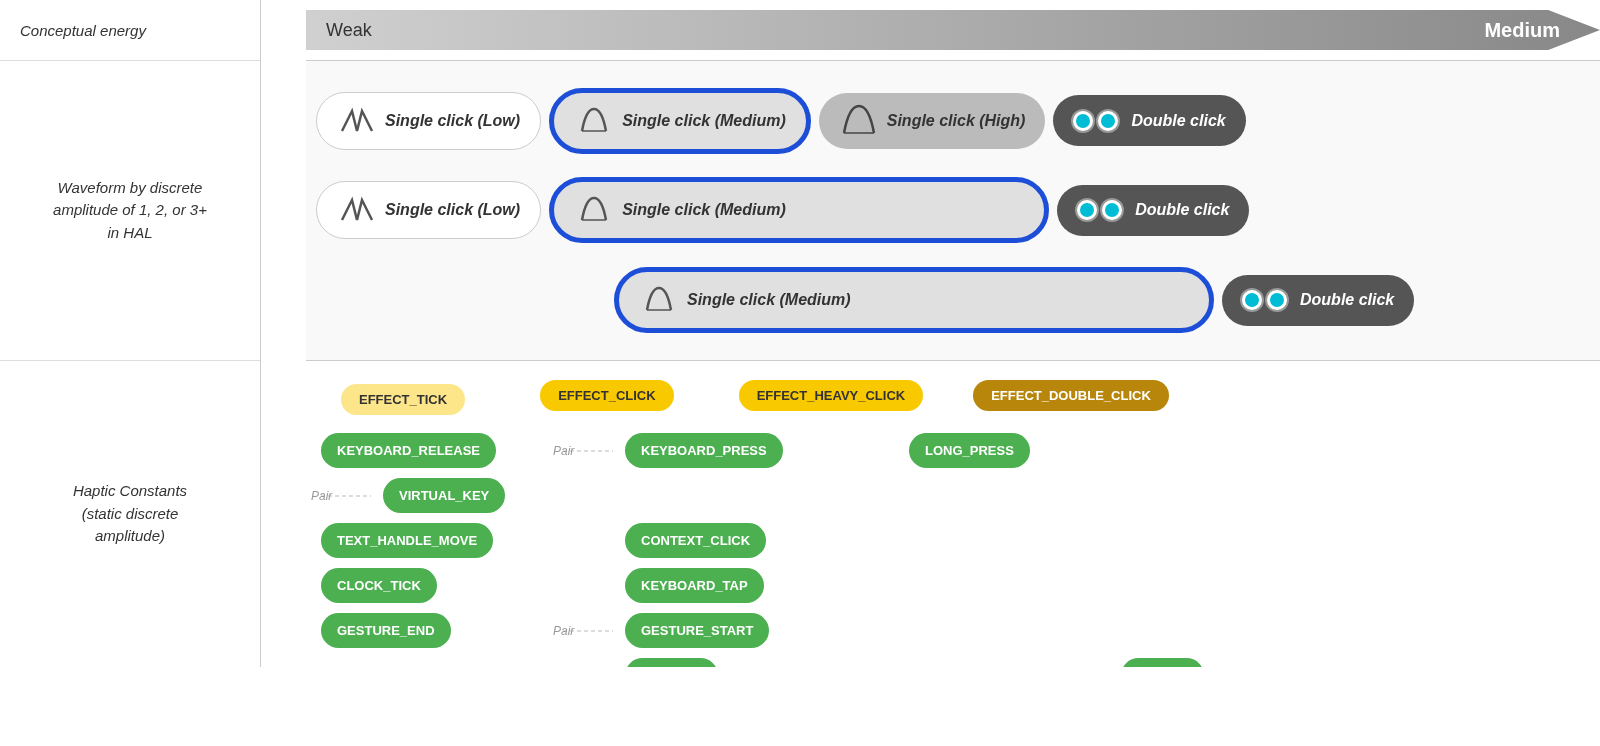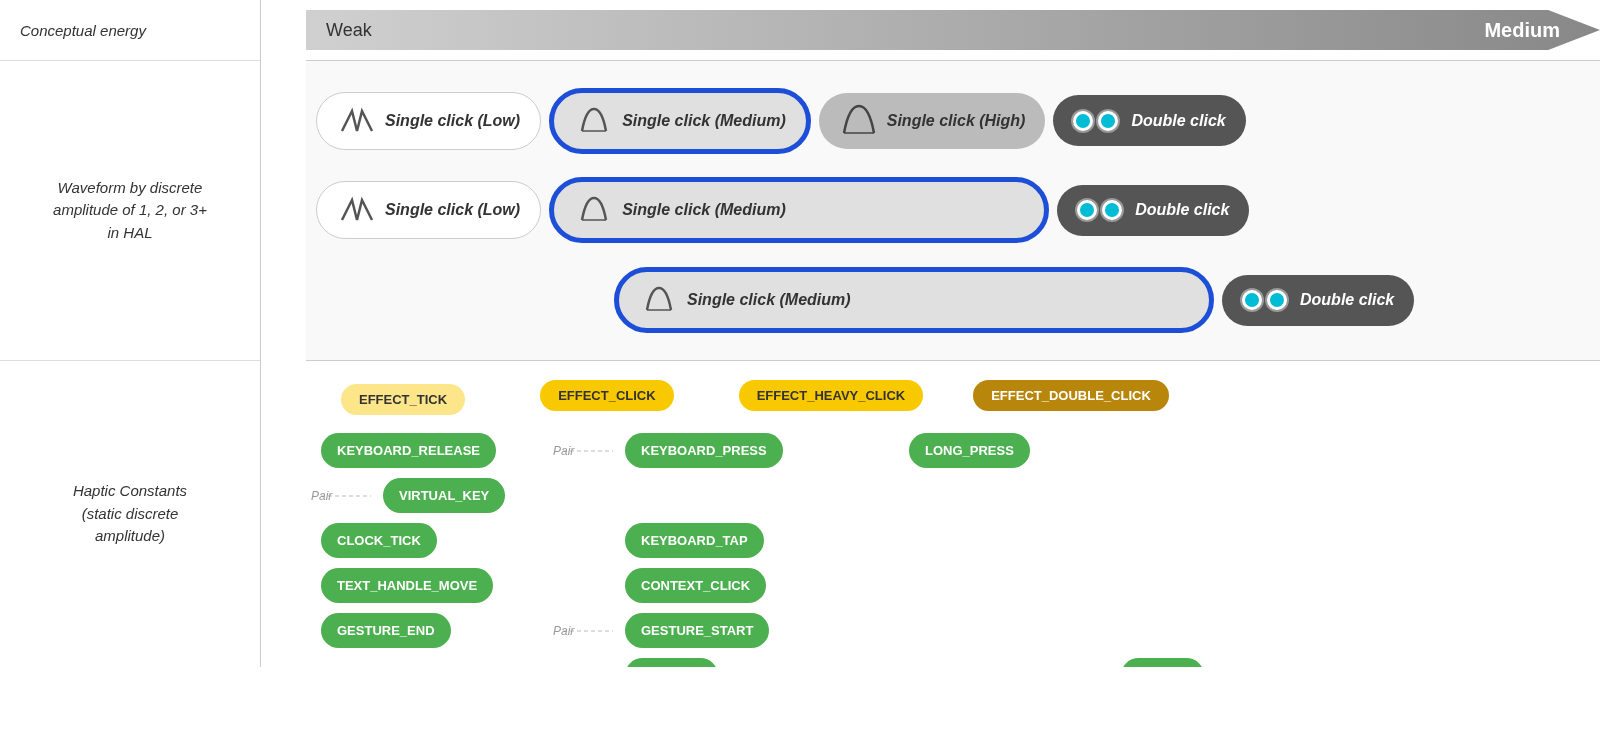--- a/index.html
+++ b/index.html
@@ -405,35 +405,35 @@
                 <line x1="0" y1="1" x2="50" y2="1" stroke="#bbb" stroke-dasharray="4,3"></line>
               </svg>
           </div>
           <div class="col2">
             <button class="green-btn">VIRTUAL_KEY</button>
           </div>
         </div>
 
         <div class="haptic-row">
           <div class="col1">
-            <button class="green-btn">CLOCK_TICK</button>
+            <button class="green-btn">TEXT_HANDLE_MOVE</button>
           </div>
           <div style="width:50px;"></div>
           <div class="col2">
-            <button class="green-btn">KEYBOARD_TAP</button>
+            <button class="green-btn">CONTEXT_CLICK</button>
           </div>
         </div>
 
         <div class="haptic-row">
           <div class="col1">
-            <button class="green-btn">TEXT_HANDLE_MOVE</button>
+            <button class="green-btn">CLOCK_TICK</button>
           </div>
           <div style="width:50px;"></div>
           <div class="col2">
-            <button class="green-btn">CONTEXT_CLICK</button>
+            <button class="green-btn">KEYBOARD_TAP</button>
           </div>
         </div>
 
         <div class="haptic-row">
           <div class="col1">
             <button class="green-btn">GESTURE_END</button>
           </div>
           <div style="position:relative; width:50px; display:flex; align-items:center;">
             <span style="font-size:12px; color:#999; font-style:italic; white-space:nowrap; position:absolute; left:-10px;">Pair</span>
             <svg width="50" height="2">

